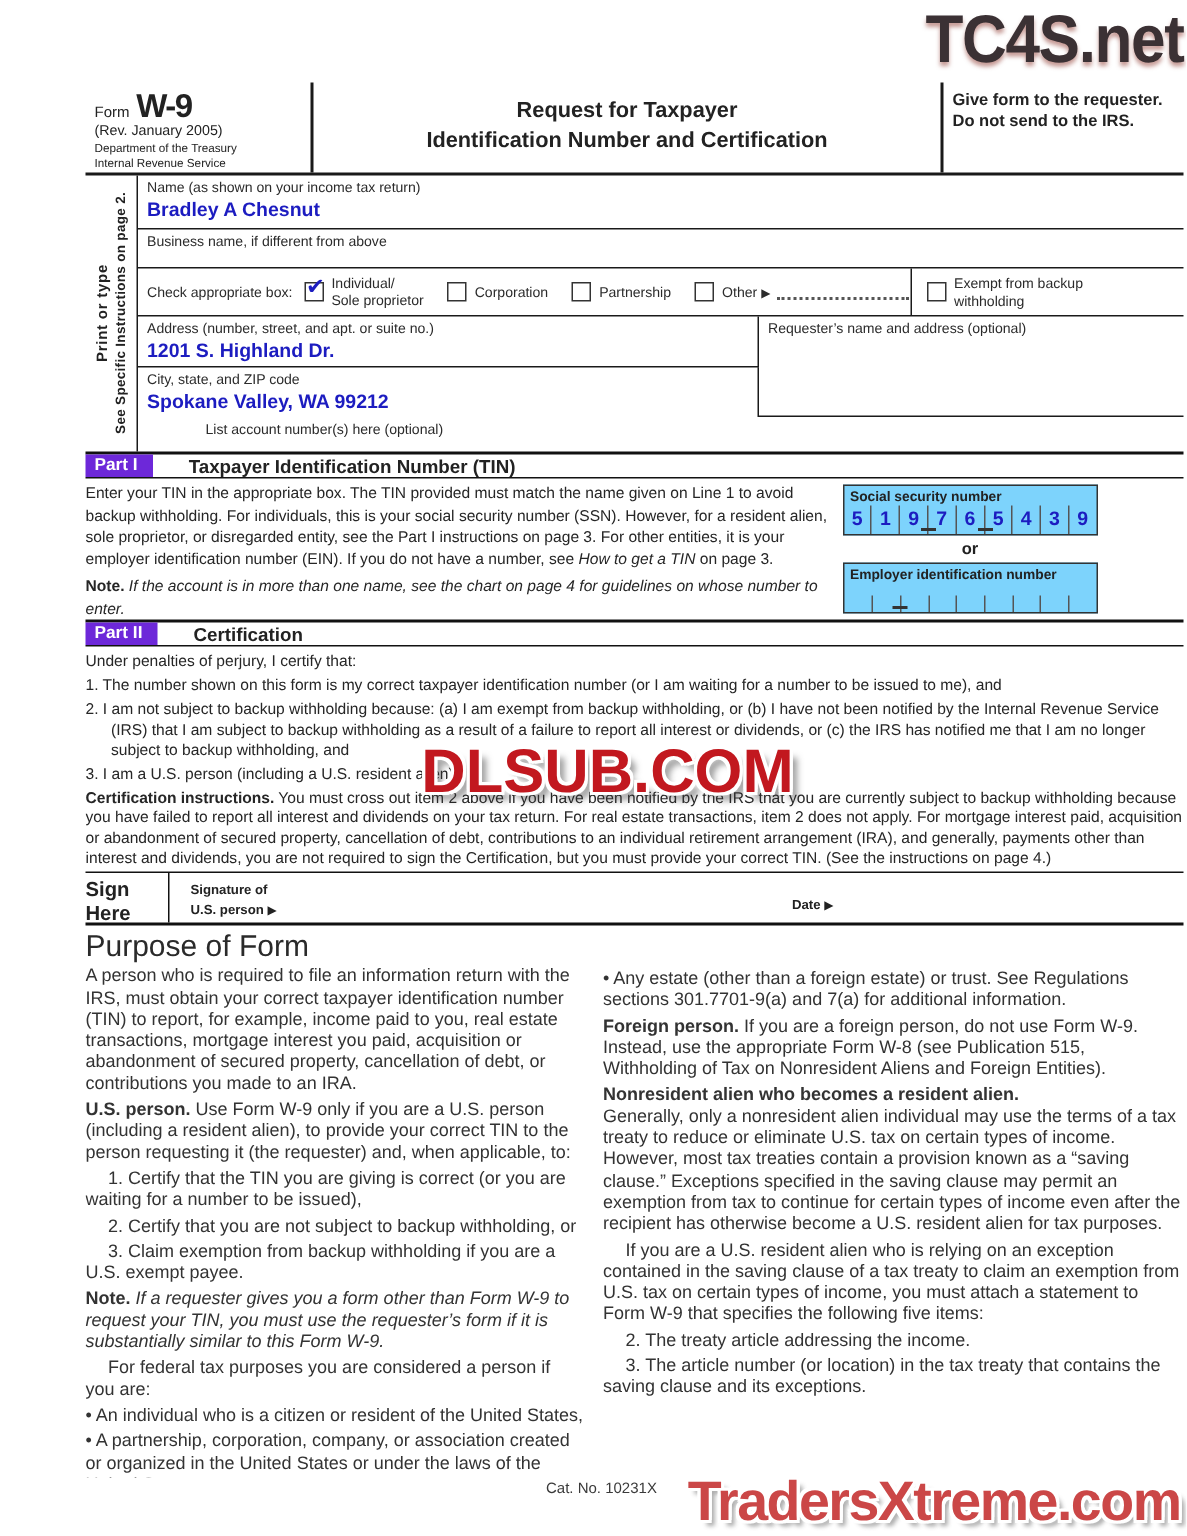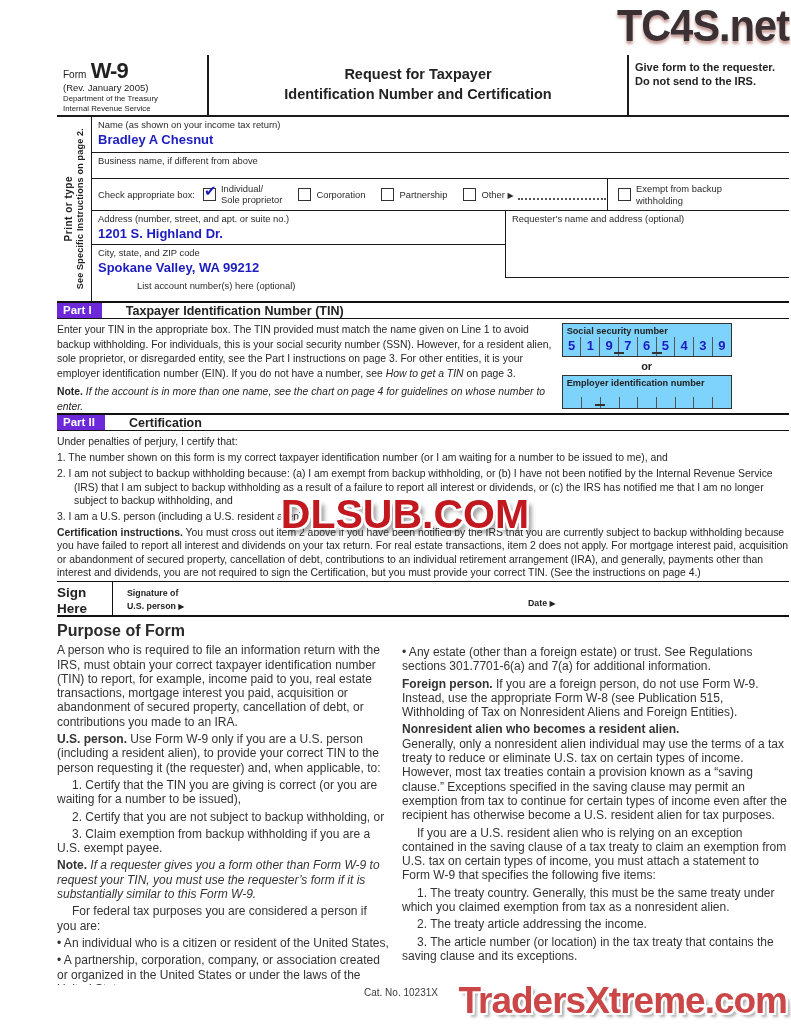--- a/index.html
+++ b/index.html
@@ -106,21 +106,21 @@
   .sig-area { flex:1; border-left:1.5px solid #111; position:relative; }
   .sig-label { position:absolute; left:14px; top:5px; font-size:8.8px; font-weight:bold; line-height:1.5; }
   .date-label { position:absolute; left:415px; bottom:7px; font-size:8.8px; font-weight:bold; }
 
   
   .purpose { display:flex; gap:13px; padding-top:7px; height:368px; overflow:hidden; }
   .pcol { font-size:12px; line-height:14.3px; color:#333; }
   .pcol p { margin-bottom:3px; }
   .pleft { width:332px; }
   .pright { flex:1; padding-top:21px; }
-  .ptitle2 { font-size:16px; font-weight:bold; margin:0 0 5px 0; color:#2a2a2a; }
+  .ptitle2 { font-size:20px; font-weight:normal; margin:0 0 5px 0; color:#2a2a2a; }
   .ind { text-indent:15px; }
   .b { font-weight:bold; }
   .i { font-style:italic; }
   .blk { display:block; }
 
   .catno { position:absolute; left:364px; top:987px; font-size:10px; color:#3a3a3a; }
 </style>
 </head>
 <body>
 
@@ -288,25 +288,24 @@
             <p class="ind"><span>1. Certify that the TIN you are giving is correct (or you are waiting for a number to be issued),</span></p>
             <p class="ind"><span>2. Certify that you are not subject to backup withholding, or</span></p>
             <p class="ind"><span>3. Claim exemption from backup withholding if you are a U.S. exempt payee.</span></p>
             <p><span class="b">Note.</span><span class="i"> If a requester gives you a form other than Form W-9 to request your TIN, you must use the requester’s form if it is substantially similar to this Form W-9.</span></p>
             <p class="ind"><span>For federal tax purposes you are considered a person if you are:</span></p>
             <p><span>• An individual who is a citizen or resident of the United States,</span></p>
             <p><span>• A partnership, corporation, company, or association created or organized in the United States or under the laws of the United States, or</span></p>
           </div>
       </div>
       <div class="pcol pright">
-          <p><span>• Any estate (other than a foreign estate) or trust. See Regulations sections 301.7701-6(a) and 7(a) for additional information.</span></p>
+          <p><span>• Any estate (other than a foreign estate) or trust. See Regulations sections 301.7701-9(a) and 7(a) for additional information.</span></p>
           <p><span class="b">Foreign person.</span><span> If you are a foreign person, do not use Form W-9. Instead, use the appropriate Form W-8 (see Publication 515, Withholding of Tax on Nonresident Aliens and Foreign Entities).</span></p>
           <p><span class="b blk">Nonresident alien who becomes a resident alien.</span><span>Generally, only a nonresident alien individual may use the terms of a tax treaty to reduce or eliminate U.S. tax on certain types of income. However, most tax treaties contain a provision known as a “saving clause.” Exceptions specified in the saving clause may permit an exemption from tax to continue for certain types of income even after the recipient has otherwise become a U.S. resident alien for tax purposes.</span></p>
           <p class="ind"><span>If you are a U.S. resident alien who is relying on an exception contained in the saving clause of a tax treaty to claim an exemption from U.S. tax on certain types of income, you must attach a statement to Form W-9 that specifies the following five items:</span></p>
-          <p class="ind"><span>1. The treaty country. Generally, this must be the same treaty under which you claimed exemption from tax as a nonresident alien.</span></p>
           <p class="ind"><span>2. The treaty article addressing the income.</span></p>
           <p class="ind"><span>3. The article number (or location) in the tax treaty that contains the saving clause and its exceptions.</span></p>
         </div>
     </div>
 
   </div>
 
   <div class="catno">Cat. No. 10231X</div>
   <div class="wm wm-mid">DLSUB.COM</div>
   <div class="wm wm-bot">TradersXtreme.com</div>

